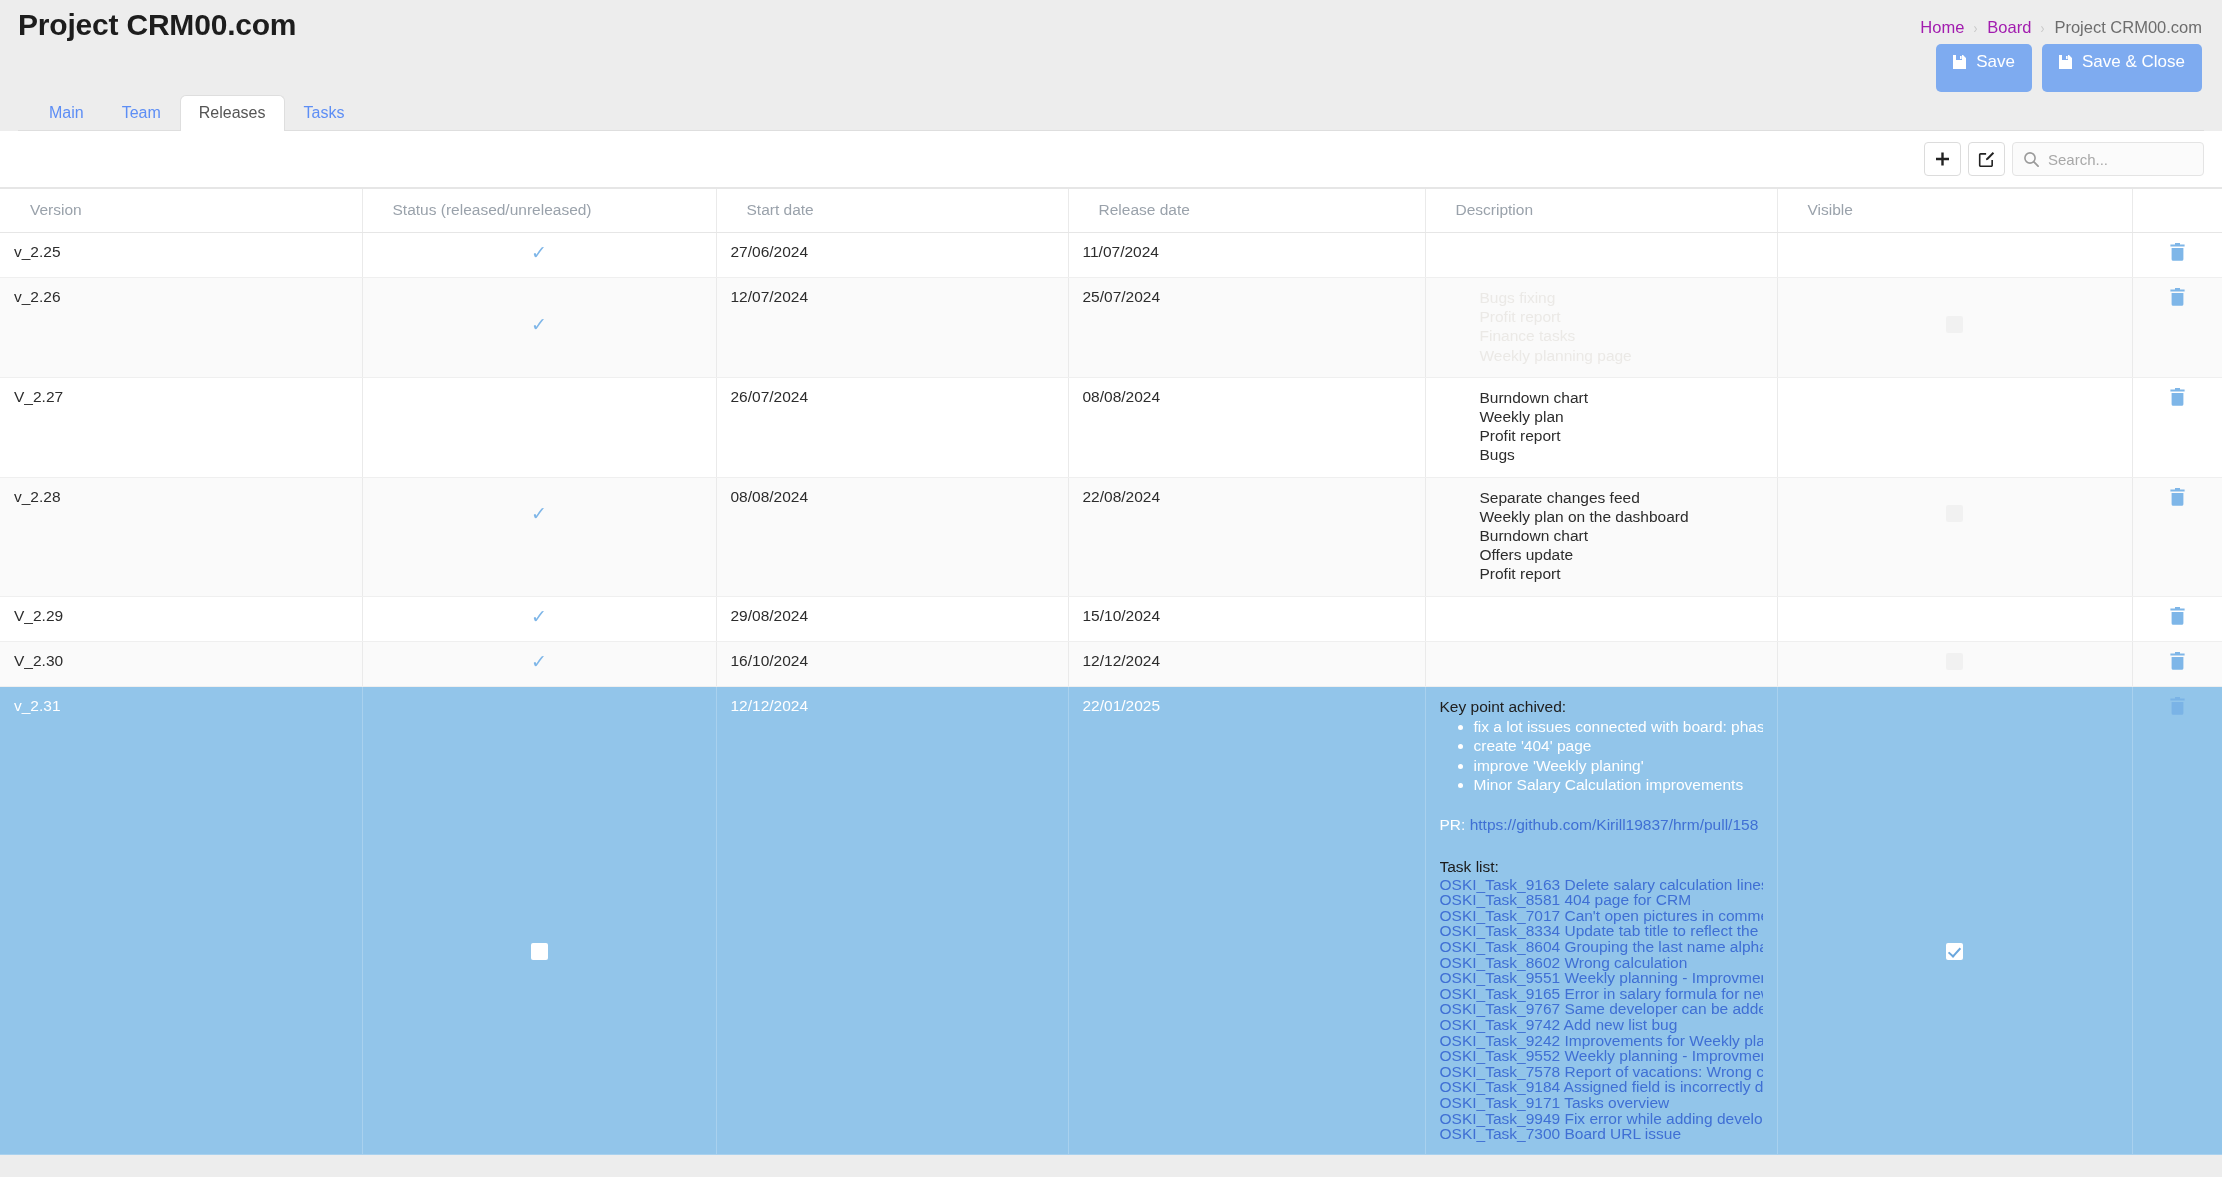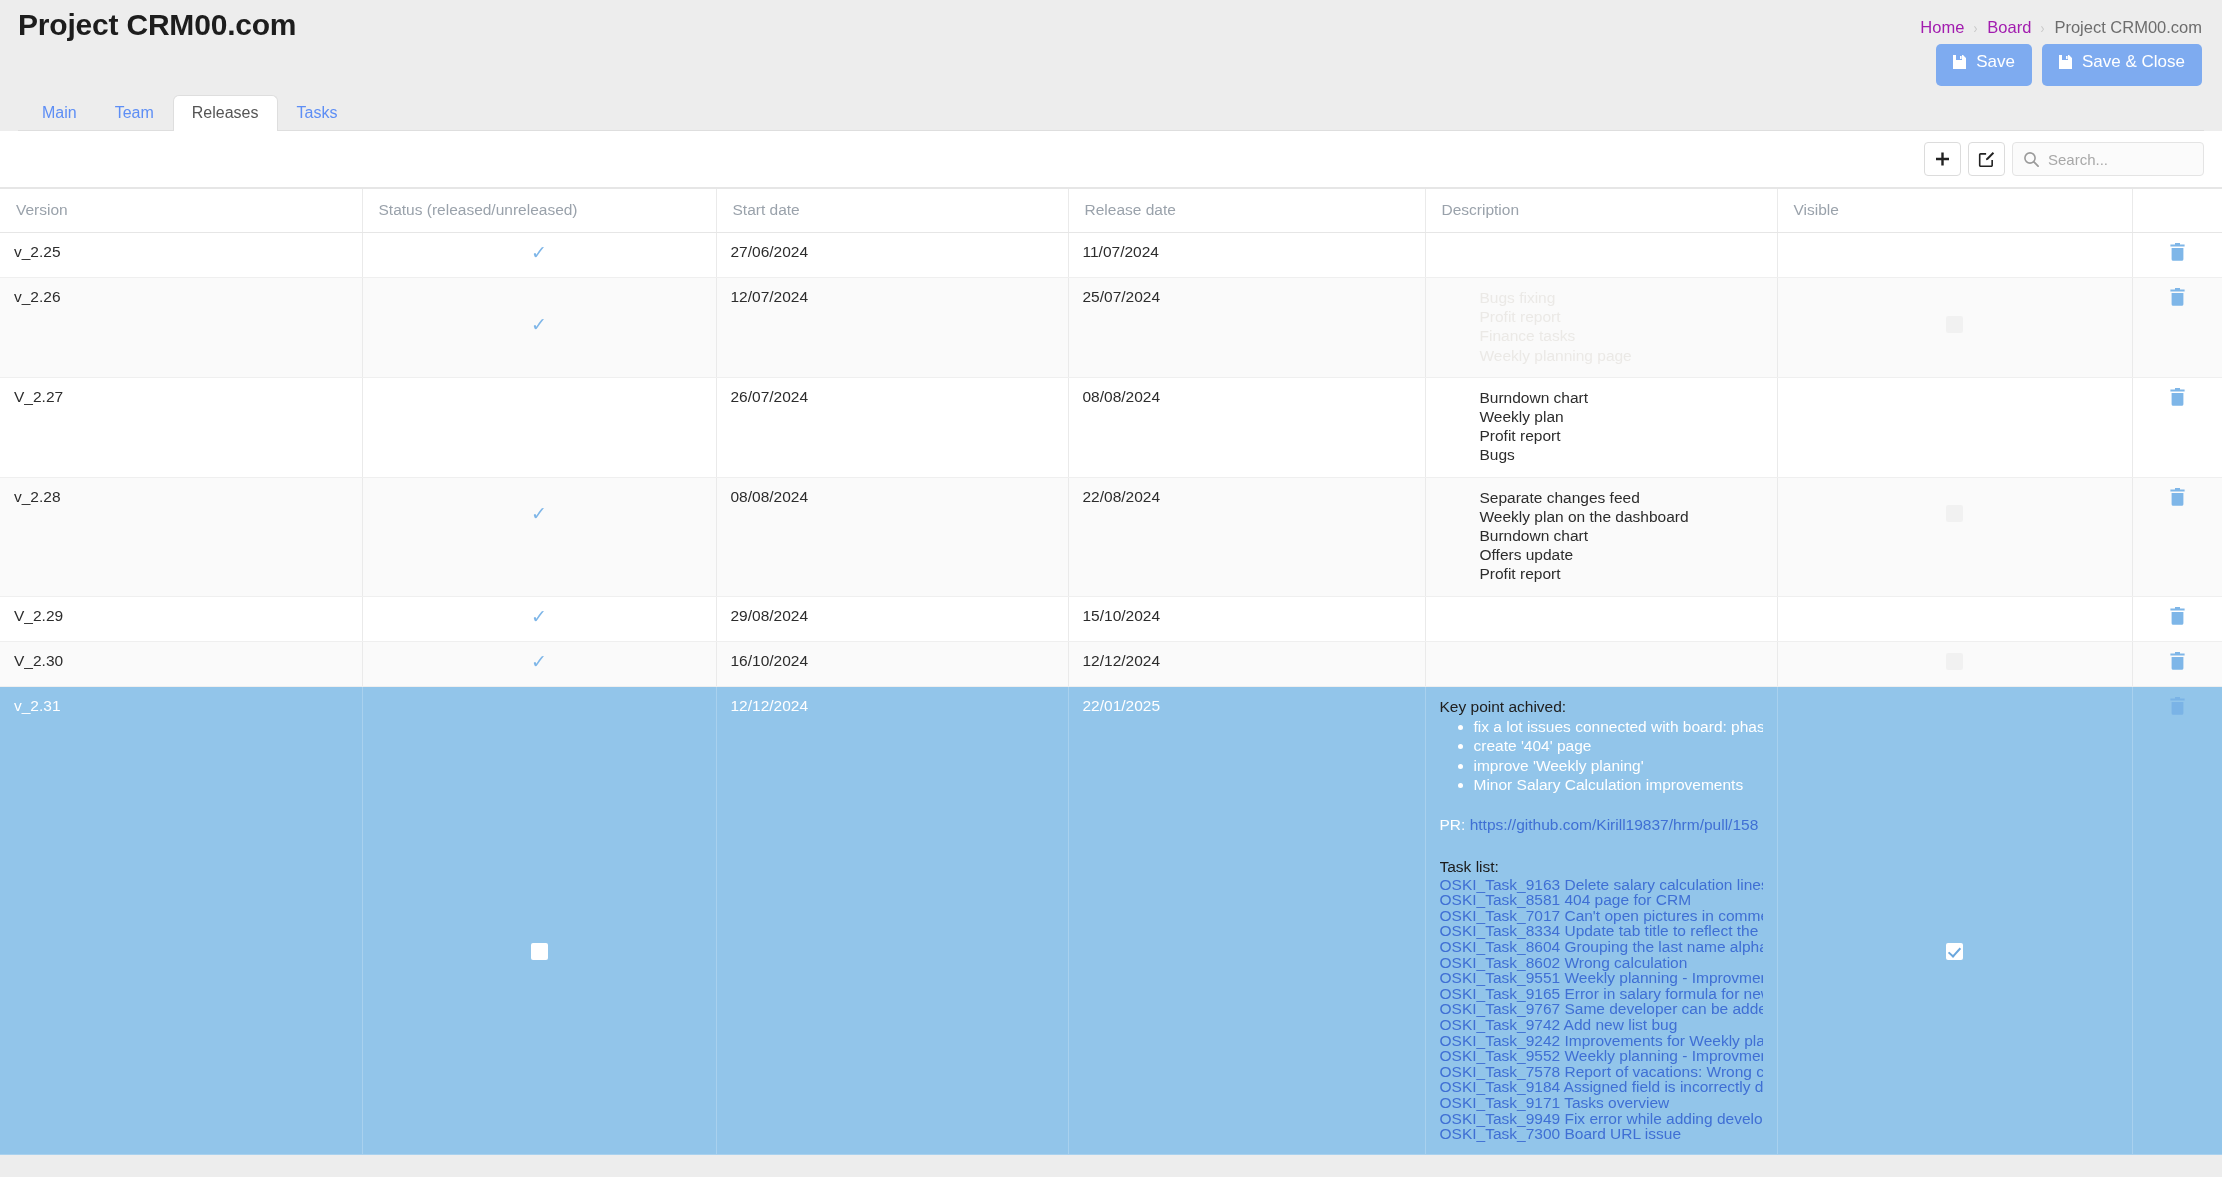--- a/index.html
+++ b/index.html
@@ -48,33 +48,33 @@
     gap: 10px;
   }
   .btn-primary {
     display: inline-flex;
     align-items: center;
     gap: 9px;
     background: #7eabf0;
     color: #ffffff;
     border: none;
     border-radius: 5px;
-    padding: 9px 17px 16px 15px;
+    padding: 9px 17px 22px 15px;
     font-size: 17px;
     font-family: "Liberation Sans", sans-serif;
     cursor: pointer;
     line-height: 1;
   }
   .save-glyph { display:block; width: 16px; height: 16px; }
 
   
   .tabs {
     position: relative;
     height: 39px;
-    padding-left: 23px;
+    padding-left: 30px;
     display: flex;
     align-items: flex-end;
     background: #ededed;
   }
   .tabs::after {
     content: "";
     position: absolute;
     left: 18px; right: 18px; bottom: 0;
     height: 1px;
     background: #dedede;
@@ -159,21 +159,21 @@
   table.rel-table {
     border-collapse: collapse;
     width: 2222px;
     table-layout: fixed;
   }
   table.rel-table th {
     font-weight: normal;
     font-size: 15.5px;
     color: #9aa2ab;
     text-align: left;
-    padding: 12px 16px 13px;
+    padding: 12px 30px 13px;
     background: #ffffff;
     border-right: 1px solid #eaeaea;
     border-bottom: 1px solid #e6e6e6;
     vertical-align: middle;
   }
   th.center, td.center { text-align: center; }
   th.last-col, td.last-col { border-right: none; }
 
   table.rel-table td {
     font-size: 15.5px;

